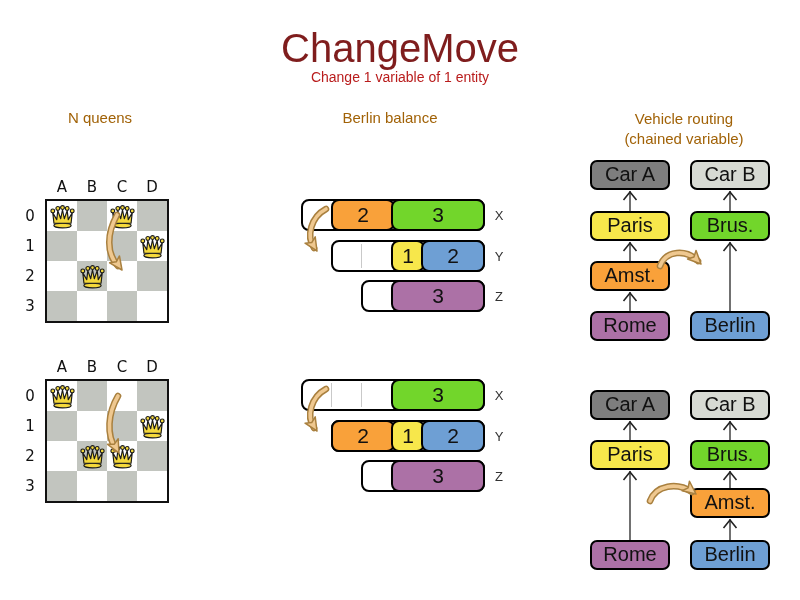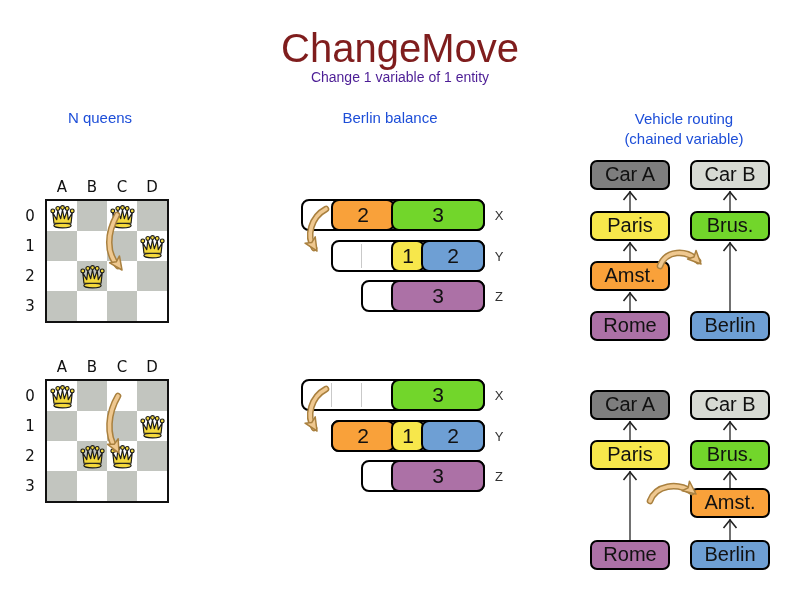--- a/index.html
+++ b/index.html
@@ -1,22 +1,22 @@
 <!DOCTYPE html>
 <html style="--orange: #F9A13A; --green: #72D62B; --yellow: #F7E74B; --blue: #6E9FD4; --purple: #AC71A6; --carA: #7E7E7E; --carB: #D7DAD3; --board-dark: #C2C5BF; --arrow-fill: #EFC890; --arrow-outline: #A9803F; --queen-gold: #F5D93C;"><head>
 <meta charset="utf-8">
 <style>
   html,body{margin:0;padding:0;background:#fff;}
   body{width:800px;height:600px;position:relative;overflow:hidden;
        font-family:"Liberation Sans",sans-serif;color:#111;}
   .title{position:absolute;top:26px;left:0;width:800px;text-align:center;
          font-size:40px;line-height:44px;color:#7f1d1d;}
   .subtitle{position:absolute;top:69px;left:0;width:800px;text-align:center;
-            font-size:14px;color:#4c1d95;}
-  .colhead{position:absolute;top:109px;font-size:15px;text-align:center;color:#1d4ed8;}
+            font-size:14px;color:#b91c1c;}
+  .colhead{position:absolute;top:109px;font-size:15px;text-align:center;color:#a16207;}
   .colhead div{line-height:20px;}
   #diagram{position:absolute;left:0;top:0;width:800px;height:600px;}
   
   .board{position:absolute;width:120px;height:120px;border:2px solid #111;background:#fff;
          display:grid;grid-template-columns:repeat(4,30px);grid-template-rows:repeat(4,30px);}
   .cell{width:30px;height:30px;}
   .cell.dark{background:var(--board-dark);}
   .blab{position:absolute;font-family:"DejaVu Sans",sans-serif;font-size:15px;
         text-align:center;color:#111;line-height:16px;}
   .queen{position:absolute;width:27px;height:27px;}

